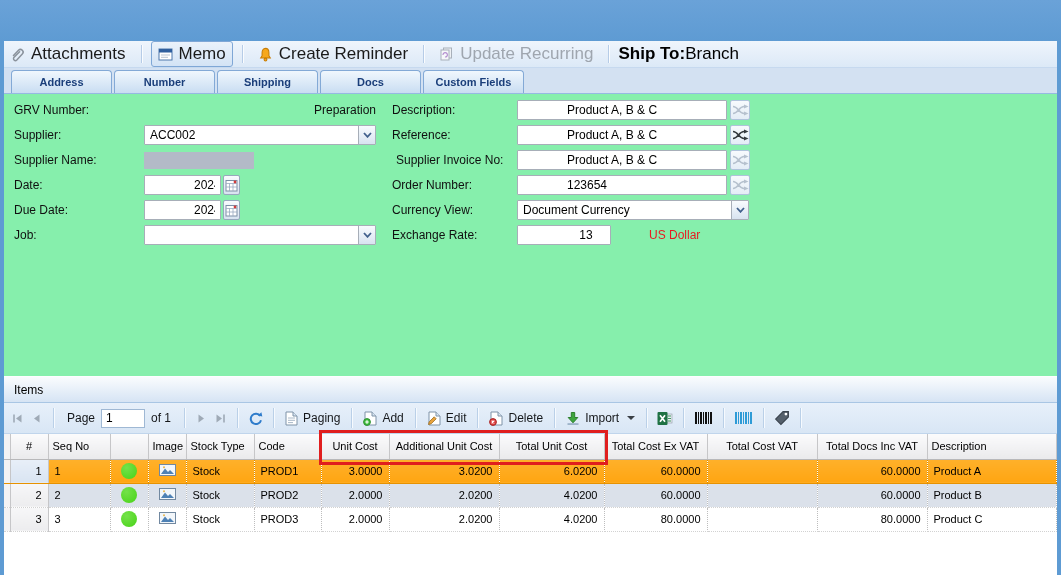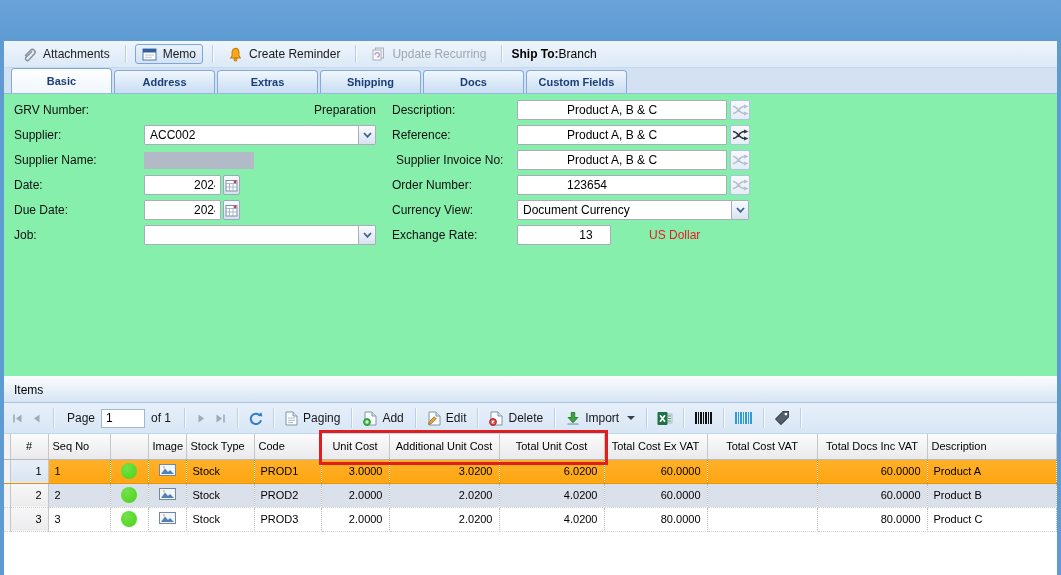--- a/index.html
+++ b/index.html
@@ -9,21 +9,21 @@
   .frame { height:534px; border-left:4px solid var(--window-blue); border-right:4px solid var(--window-blue);
     background:#fff; display:flex; flex-direction:column; }
 
   
   .titlebar { height:27px; flex:none; background:linear-gradient(#FAFCFE,#D6E4F4);
     border-top:1px solid #FDFEFF; border-bottom:1px solid #A9C6E4;
     font-size:12px; color:#000; display:flex; align-items:center; padding-left:10px; }
 
   
   .main-toolbar { height:27px; flex:none; background:linear-gradient(#EFF5FC,#DCE9F7);
-    border-bottom:1px solid #C6D9EF; display:flex; align-items:center; padding-left:12px; font-size:12px; }
+    border-bottom:1px solid #C6D9EF; display:flex; align-items:center; padding-left:0; font-size:17px; }
   .tsep { width:1px; height:18px; background:#B6CCE7; box-shadow:1px 0 0 #FAFCFE; margin:0 9px; }
   .tbtn { display:flex; align-items:center; gap:6px; padding:2px 6px; color:#1a1a1a; cursor:default; }
   .tbtn.checked { border:1px solid #7FA7D6; border-radius:3px; background:linear-gradient(#EAF2FB,#D3E3F5); }
   .tbtn.disabled { color:#9FA6AF; }
   .shipto-label { font-weight:bold; margin-right:0; }
   .shipto-value { }
 
   
   .tabstrip { height:26px; flex:none; background:#D3E1F2; display:flex; align-items:flex-end;
     padding-left:7px; gap:2px; border-bottom:1px solid #96B9E2; }
@@ -124,23 +124,22 @@
           <path d="M4 8 a2.2 2.2 0 1 1 2 2" stroke="#B48FD0" fill="none" stroke-width="1.2"></path>
         </svg>
       <span>Update Recurring</span>
     </div>
     <div class="tsep"></div>
     <span class="shipto-label">Ship To:</span>
     <span class="shipto-value">Branch</span>
   </div>
 
   <div class="tabstrip">
-    <div class="tab active">Basic</div>
     <div class="tab">Address</div>
-    <div class="tab">Extras</div>
+    <div class="tab">Number</div>
     <div class="tab">Shipping</div>
     <div class="tab">Docs</div>
     <div class="tab">Custom Fields</div>
   </div>
 
   <div class="form-panel">
 
     <span class="flabel" style="left:10px;top:6px">GRV Number:</span>
     <span class="fstatus" style="left:140px;top:6px;width:232px">Preparation</span>
 

